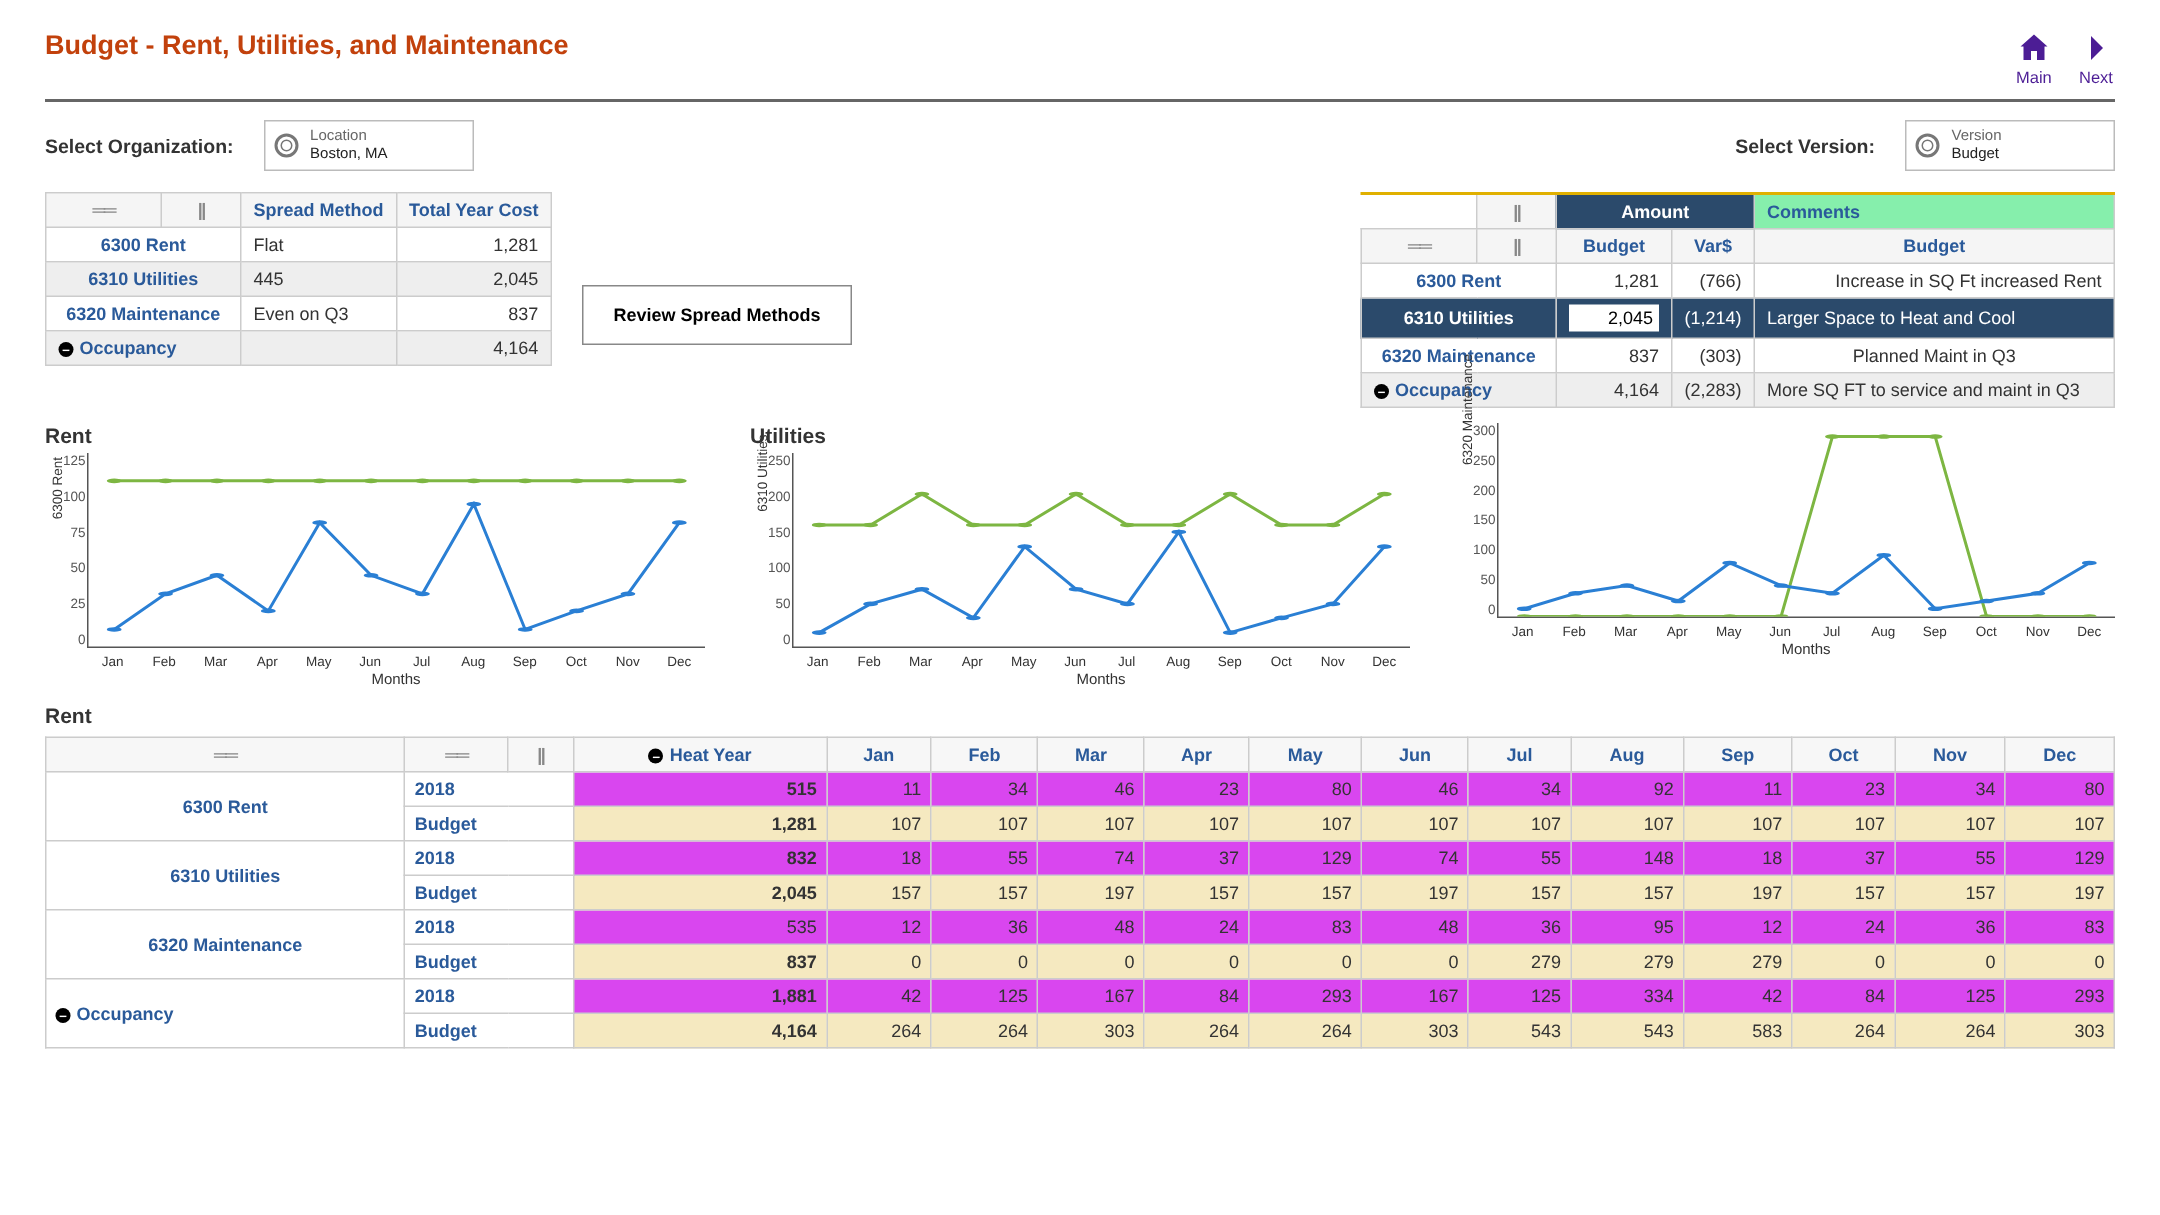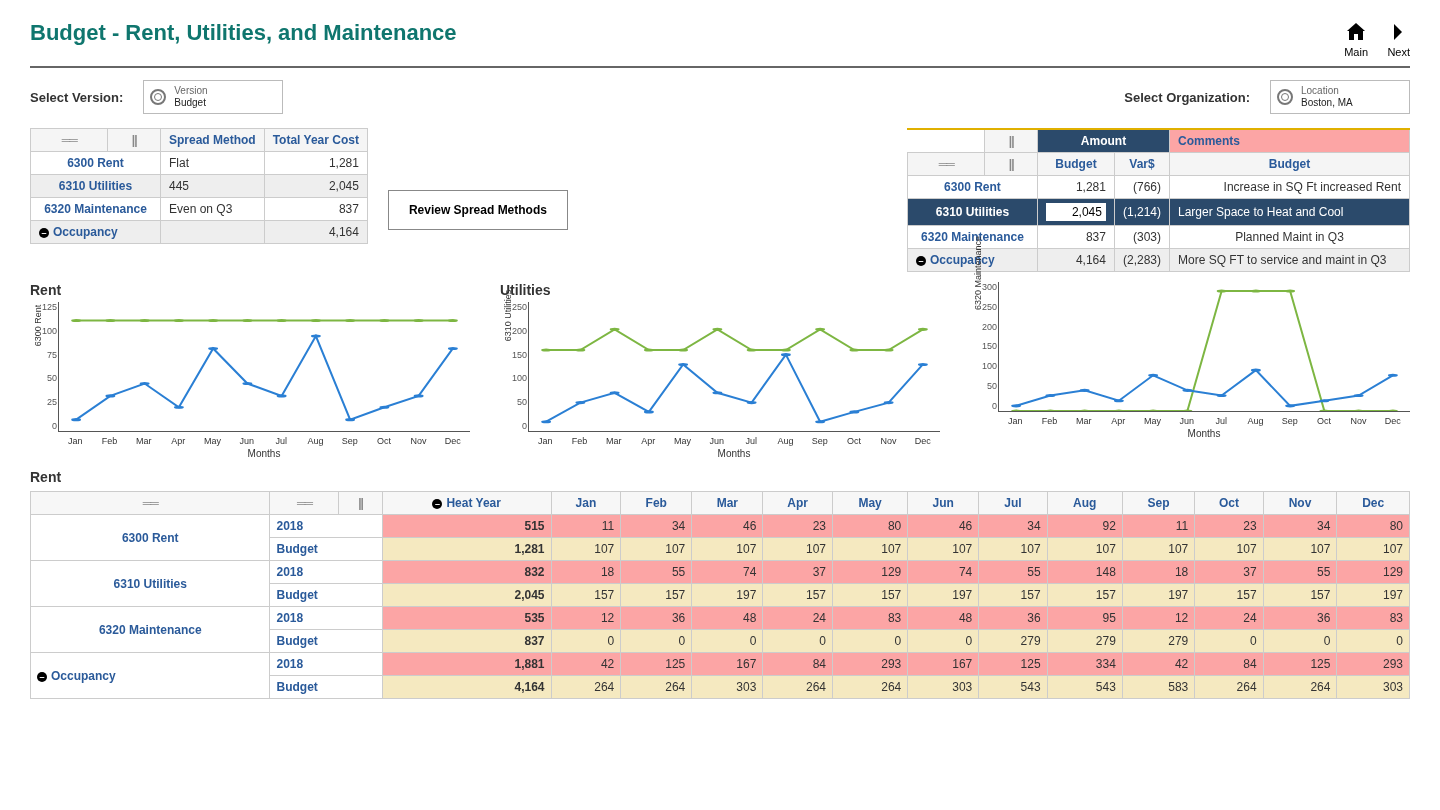--- a/index.html
+++ b/index.html
@@ -13,35 +13,35 @@
   }
   .header {
     display: flex;
     justify-content: space-between;
     align-items: flex-start;
     border-bottom: 2px solid #666;
     padding-bottom: 8px;
     margin-bottom: 12px;
   }
   .page-title {
-    font-size: 22px;
+    font-size: 18px;
     font-weight: bold;
-    color: #0f766e;
+    color: #c2410c;
   }
   .header-icons {
     display: flex;
     gap: 18px;
     align-items: flex-start;
   }
   .header-icon {
     display: flex;
     flex-direction: column;
-    align-items: flex-end;
+    align-items: flex-start;
     cursor: pointer;
-    color: #000000;
+    color: #4c1d95;
   }
   .header-icon svg { width: 24px; height: 24px; }
   .header-icon span { font-size: 11px; margin-top: 2px; }
   .selector-row {
     display: flex;
     justify-content: space-between;
     align-items: center;
     margin-bottom: 14px;
   }
   .selector-group {
@@ -96,21 +96,21 @@
     padding: 12px 20px;
     background: #fff;
     cursor: pointer;
     font-size: 12px;
     align-self: center;
     margin-top: 20px;
     font-weight: bold;
   }
   .right-tables { display: flex; flex-direction: column; }
   .amount-head th.dark { background: #2b4a6b; color: #fff; }
-  .amount-head th.com { background: #fca5a5; color: #2a5a9a; }
+  .amount-head th.com { background: #86efac; color: #2a5a9a; }
   .amount-tab { border-top: 2px solid #e0b000; }
   .selected-row td { background: #2b4a6b !important; color: #fff !important; }
   .selected-row .num-input { background: #fff; color: #000; padding: 2px 4px; display: inline-block; text-align: right; width: 60px;}
   .charts-row {
     display: flex;
     gap: 30px;
     margin: 8px 0 10px;
   }
   .chart-block { flex: 1; }
   .chart-title { font-weight: bold; font-size: 14px; margin-bottom: 4px; }
@@ -144,21 +144,21 @@
     width: 100%;
   }
   .monthly-table th, .monthly-table td {
     border: 1px solid #ccc;
     padding: 4px 6px;
     text-align: right;
     white-space: nowrap;
   }
   .monthly-table th { background: #f7f7f7; color: #2a5a9a; text-align: center; }
   .monthly-table .lbl { text-align: center; color: #2a5a9a; font-weight: bold; }
-  .green-row td.vcell { background: #fca5a5; }
+  .green-row td.vcell { background: #d946ef; }
   .yellow-row td.vcell { background: #f5e9c0; }
   .collapse-icon {
     display:inline-block; width:10px; height:10px; border-radius:50%;
     background:#000; color:#fff; font-size:9px; line-height:10px; text-align:center; margin-right:4px;
   }
 </style>
 </head>
 <body>
 
 <div class="header">
@@ -174,36 +174,36 @@
       <svg viewBox="0 0 24 24" fill="currentColor">
           <path d="M8 4l8 8-8 8V4z"></path>
         </svg>
       <span>Next</span>
     </div>
   </div>
 </div>
 
 <div class="selector-row">
   <div class="selector-group">
+    <div class="selector-label">Select Organization:</div>
+    <div class="selector-box">
+      <span class="radio-icon"></span>
+      <div class="labels">
+        <span class="top">Location</span>
+        <span class="bot">Boston, MA</span>
+      </div>
+    </div>
+  </div>
+  <div class="selector-group">
     <div class="selector-label">Select Version:</div>
     <div class="selector-box">
       <span class="radio-icon"></span>
       <div class="labels">
         <span class="top">Version</span>
         <span class="bot">Budget</span>
-      </div>
-    </div>
-  </div>
-  <div class="selector-group">
-    <div class="selector-label">Select Organization:</div>
-    <div class="selector-box">
-      <span class="radio-icon"></span>
-      <div class="labels">
-        <span class="top">Location</span>
-        <span class="bot">Boston, MA</span>
       </div>
     </div>
   </div>
 </div>
 
 <div class="mid-row">
   <table class="data-table">
     <thead>
       <tr>
         <th><span class="grab-icon">══</span></th>
@@ -544,21 +544,21 @@
         <td class="vcell">157</td>
         <td class="vcell">157</td>
         <td class="vcell">197</td>
         <td class="vcell">157</td>
         <td class="vcell">157</td>
         <td class="vcell">197</td>
       </tr>
       <tr class="green-row">
         <td class="lbl" rowspan="2" style="">6320 Maintenance</td>
         <td class="lbl" colspan="2" style="text-align:left">2018</td>
-        <td class="vcell" style="font-weight:bold">535</td>
+        <td class="vcell" style="font-weight:normal">535</td>
         <td class="vcell">12</td>
         <td class="vcell">36</td>
         <td class="vcell">48</td>
         <td class="vcell">24</td>
         <td class="vcell">83</td>
         <td class="vcell">48</td>
         <td class="vcell">36</td>
         <td class="vcell">95</td>
         <td class="vcell">12</td>
         <td class="vcell">24</td>

